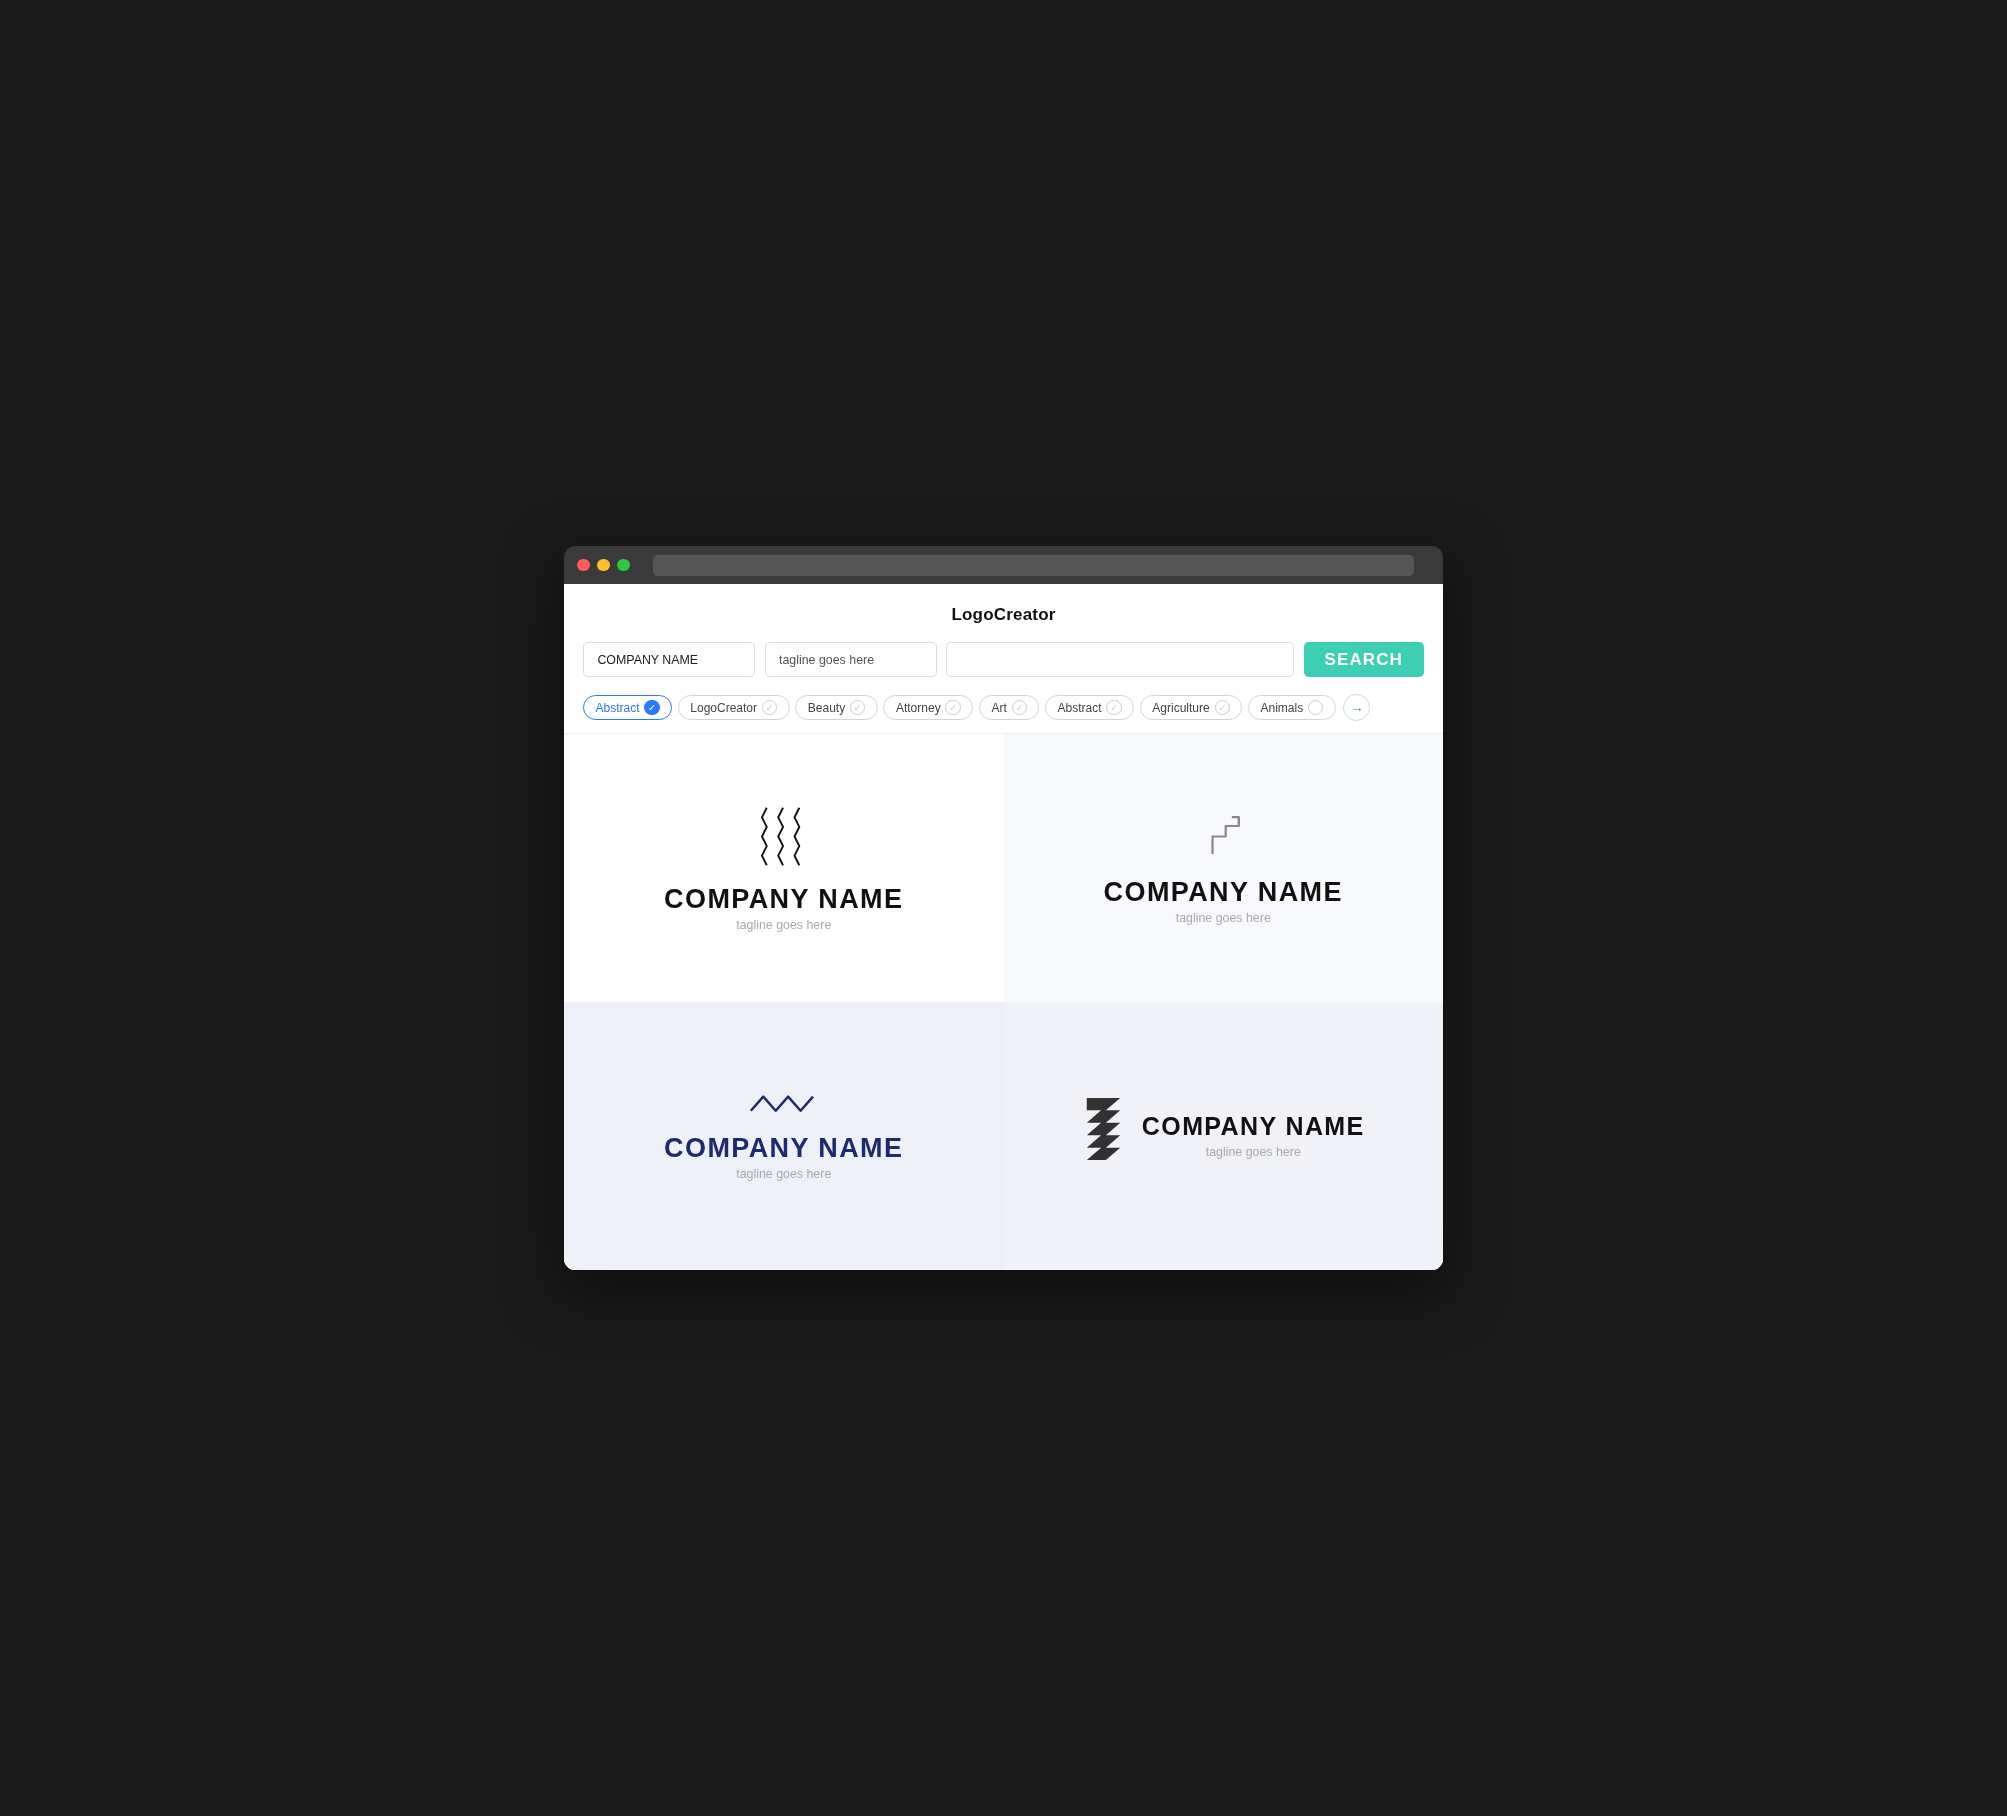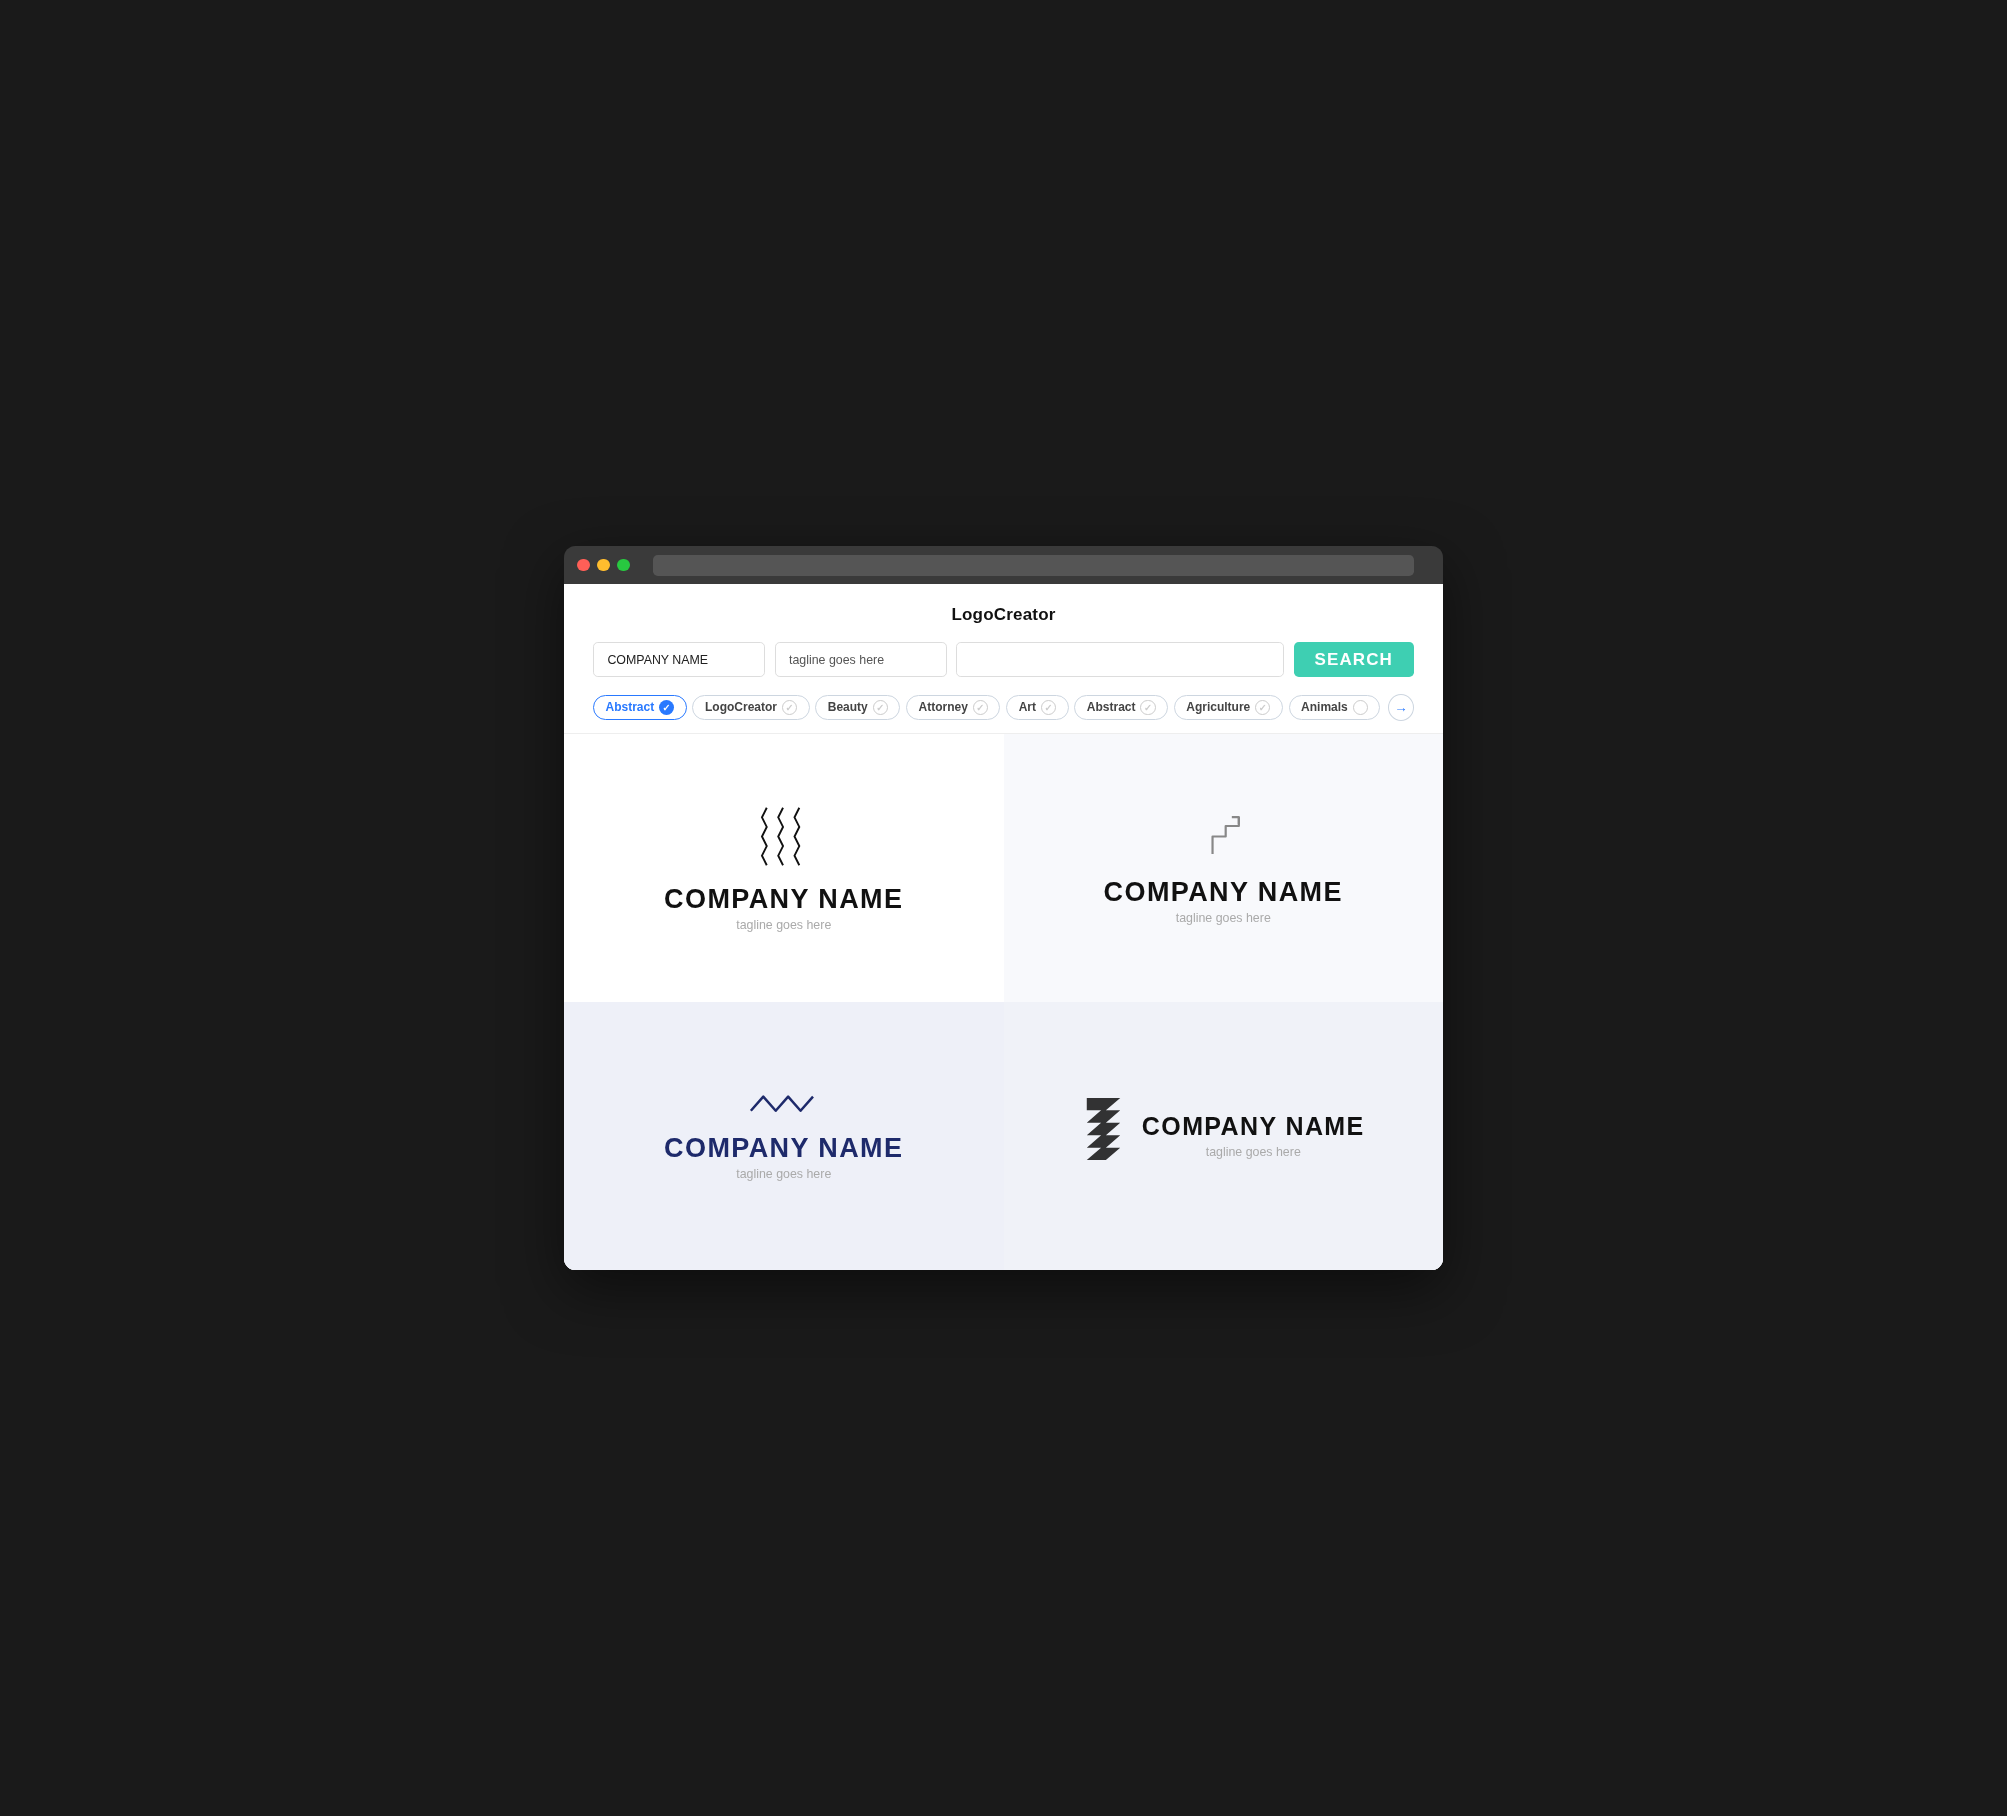--- a/index.html
+++ b/index.html
@@ -45,21 +45,21 @@
       height: 21px;
     }
 
     .browser-body {
       background: #ffffff;
       padding: 0;
     }
 
     .app-header {
       background: #fff;
-      padding: 21px 29px 0;
+      padding: 21px 19px 0;
       border-bottom: 1px solid #eee;
     }
 
     .app-title {
       text-align: center;
       font-size: 17px;
       font-weight: 600;
       color: #111;
       margin-bottom: 17px;
       letter-spacing: 0.2px;
@@ -109,30 +109,30 @@
     .filter-bar {
       display: flex;
       align-items: center;
       gap: 5.7px;
       padding: 0 0 11.5px;
       overflow-x: auto;
     }
 
     .filter-pill {
       display: flex;
+      align-items: center;
       gap: 4.8px;
       border: 1.4px solid #cdd6e0;
       border-radius: 19px;
       padding: 3.8px 11.5px;
       font-size: 12px;
       color: #444;
       cursor: pointer;
       white-space: nowrap;
       background: #fff;
-      font-weight: bold;
     }
 
     .filter-pill.active {
       border-color: #2979ff;
       color: #2979ff;
       background: #fff;
     }
 
     .filter-pill .check-icon {
       width: 15.3px;

